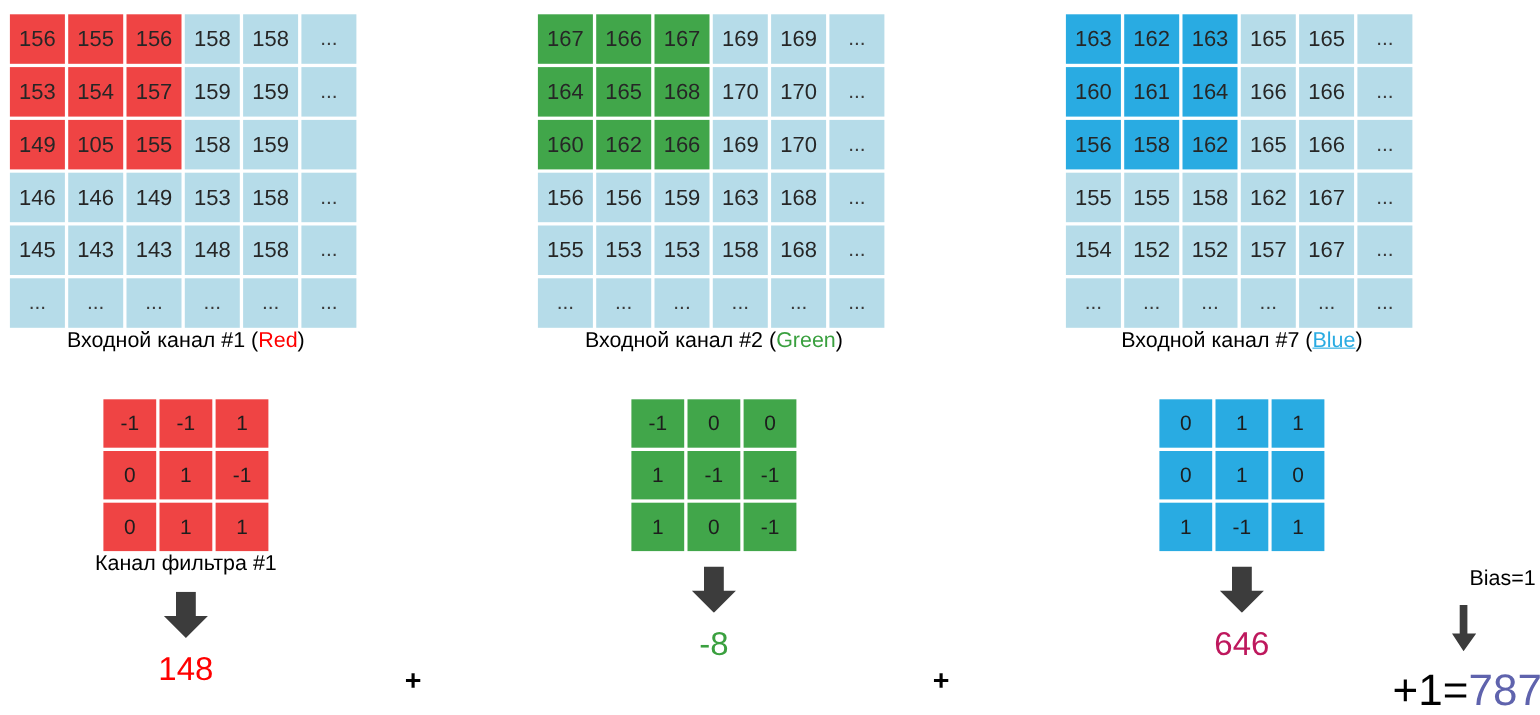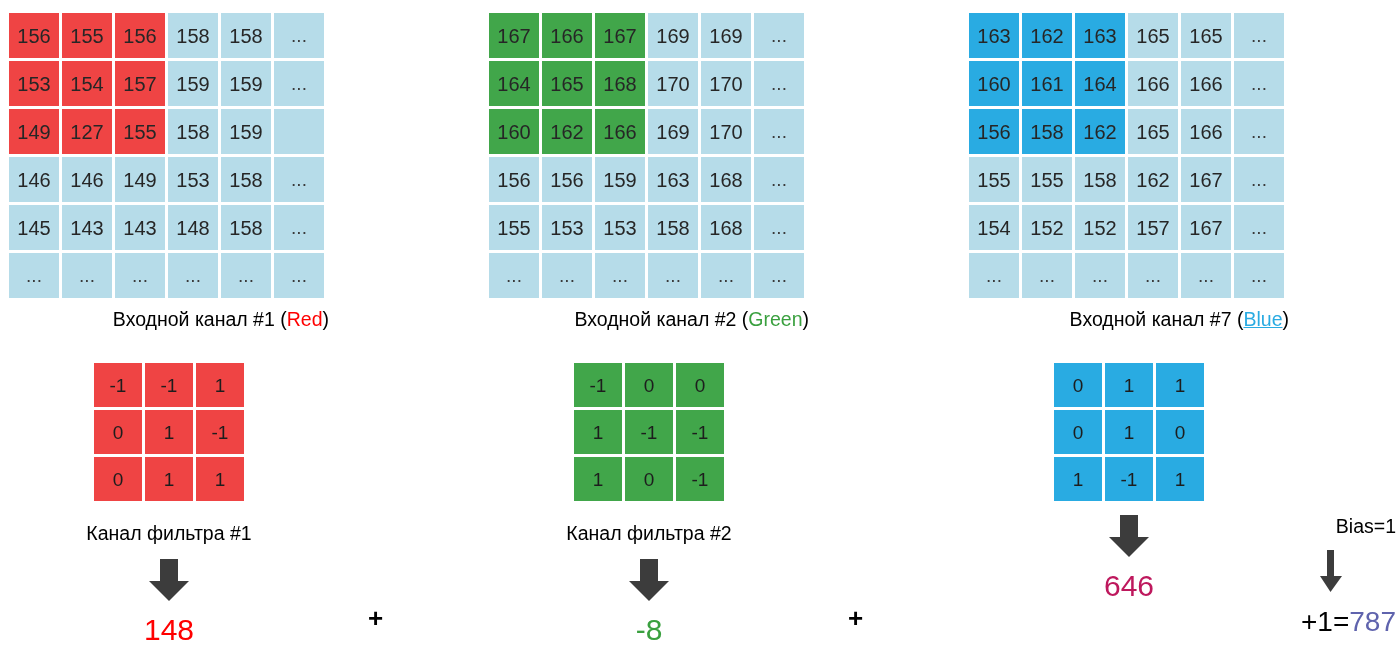--- a/index.html
+++ b/index.html
@@ -52,22 +52,22 @@
   .cell.ellipsis { font-size: 19px; color: #3a3a3a; }
   .cell.empty { color: transparent; }
   .cell.hl-red   { background: #ef4444; }
   .cell.hl-green { background: #41a64a; }
   .cell.hl-blue  { background: #29abe2; }
 
   
   .caption {
     font-size: 19.5px;
     color: #000000;
-    text-align: right;
-    margin-top: 10px;
+    text-align: center;
+    margin-top: 0;
     white-space: nowrap;
   }
   .caption .tag-red   { color: #ff0000; }
   .caption .tag-green { color: #3aa03f; }
   .caption .tag-blue  { color: #29abe2; text-decoration: underline; }
 
   
   .kernel-wrap {
     position: absolute;
     top: 363px;
@@ -94,21 +94,21 @@
     line-height: 1;
   }
   .kcell.k-red   { background: #ef4444; }
   .kcell.k-green { background: #41a64a; }
   .kcell.k-blue  { background: #29abe2; }
 
   .kernel-caption {
     font-size: 19.5px;
     color: #000000;
     text-align: center;
-    margin-top: 21px;
+    margin-top: 0;
     white-space: nowrap;
   }
 
   
   .arrow-big {
     width: 150px;
     margin: 14px auto 0 auto;
     display: block;
   }
   .arrow-small {
@@ -147,21 +147,21 @@
     width: 130px;
     text-align: right;
   }
   .bias-label {
     font-size: 19.5px;
     color: #000000;
     margin-top: 152px;
     white-space: nowrap;
   }
   .bias-result {
-    font-size: 28px;
+    font-size: 40px;
     margin-top: 16px;
     white-space: nowrap;
     line-height: 1;
     color: #000000;
   }
   .bias-result .sum-val { color: #5f63ad; }
 </style>
 </head>
 <body>
 
@@ -177,21 +177,21 @@
       <div class="cell ellipsis">...</div>
 
       <div class="cell hl-red">153</div>
       <div class="cell hl-red">154</div>
       <div class="cell hl-red">157</div>
       <div class="cell">159</div>
       <div class="cell">159</div>
       <div class="cell ellipsis">...</div>
 
       <div class="cell hl-red">149</div>
-      <div class="cell hl-red">127</div>
+      <div class="cell hl-red">105</div>
       <div class="cell hl-red">155</div>
       <div class="cell">158</div>
       <div class="cell">159</div>
       <div class="cell empty"></div>
 
       <div class="cell">146</div>
       <div class="cell">146</div>
       <div class="cell">149</div>
       <div class="cell">153</div>
       <div class="cell">158</div>
@@ -332,21 +332,20 @@
       <div class="kcell k-green">-1</div>
       <div class="kcell k-green">0</div>
       <div class="kcell k-green">0</div>
       <div class="kcell k-green">1</div>
       <div class="kcell k-green">-1</div>
       <div class="kcell k-green">-1</div>
       <div class="kcell k-green">1</div>
       <div class="kcell k-green">0</div>
       <div class="kcell k-green">-1</div>
     </div>
-    <div class="kernel-caption">Канал фильтра #2</div>
     <svg class="arrow-big" width="150" height="42" viewBox="0 0 150 42">
       <path d="M66 0 h18 v22 h11 L75 42 L55 22 h11 Z" fill="#3c3c3c"></path>
     </svg>
     <div class="result r-green">-8</div>
   </div>
 
   <div class="kernel-wrap c3">
     <div class="kernel">
       <div class="kcell k-blue">0</div>
       <div class="kcell k-blue">1</div>

